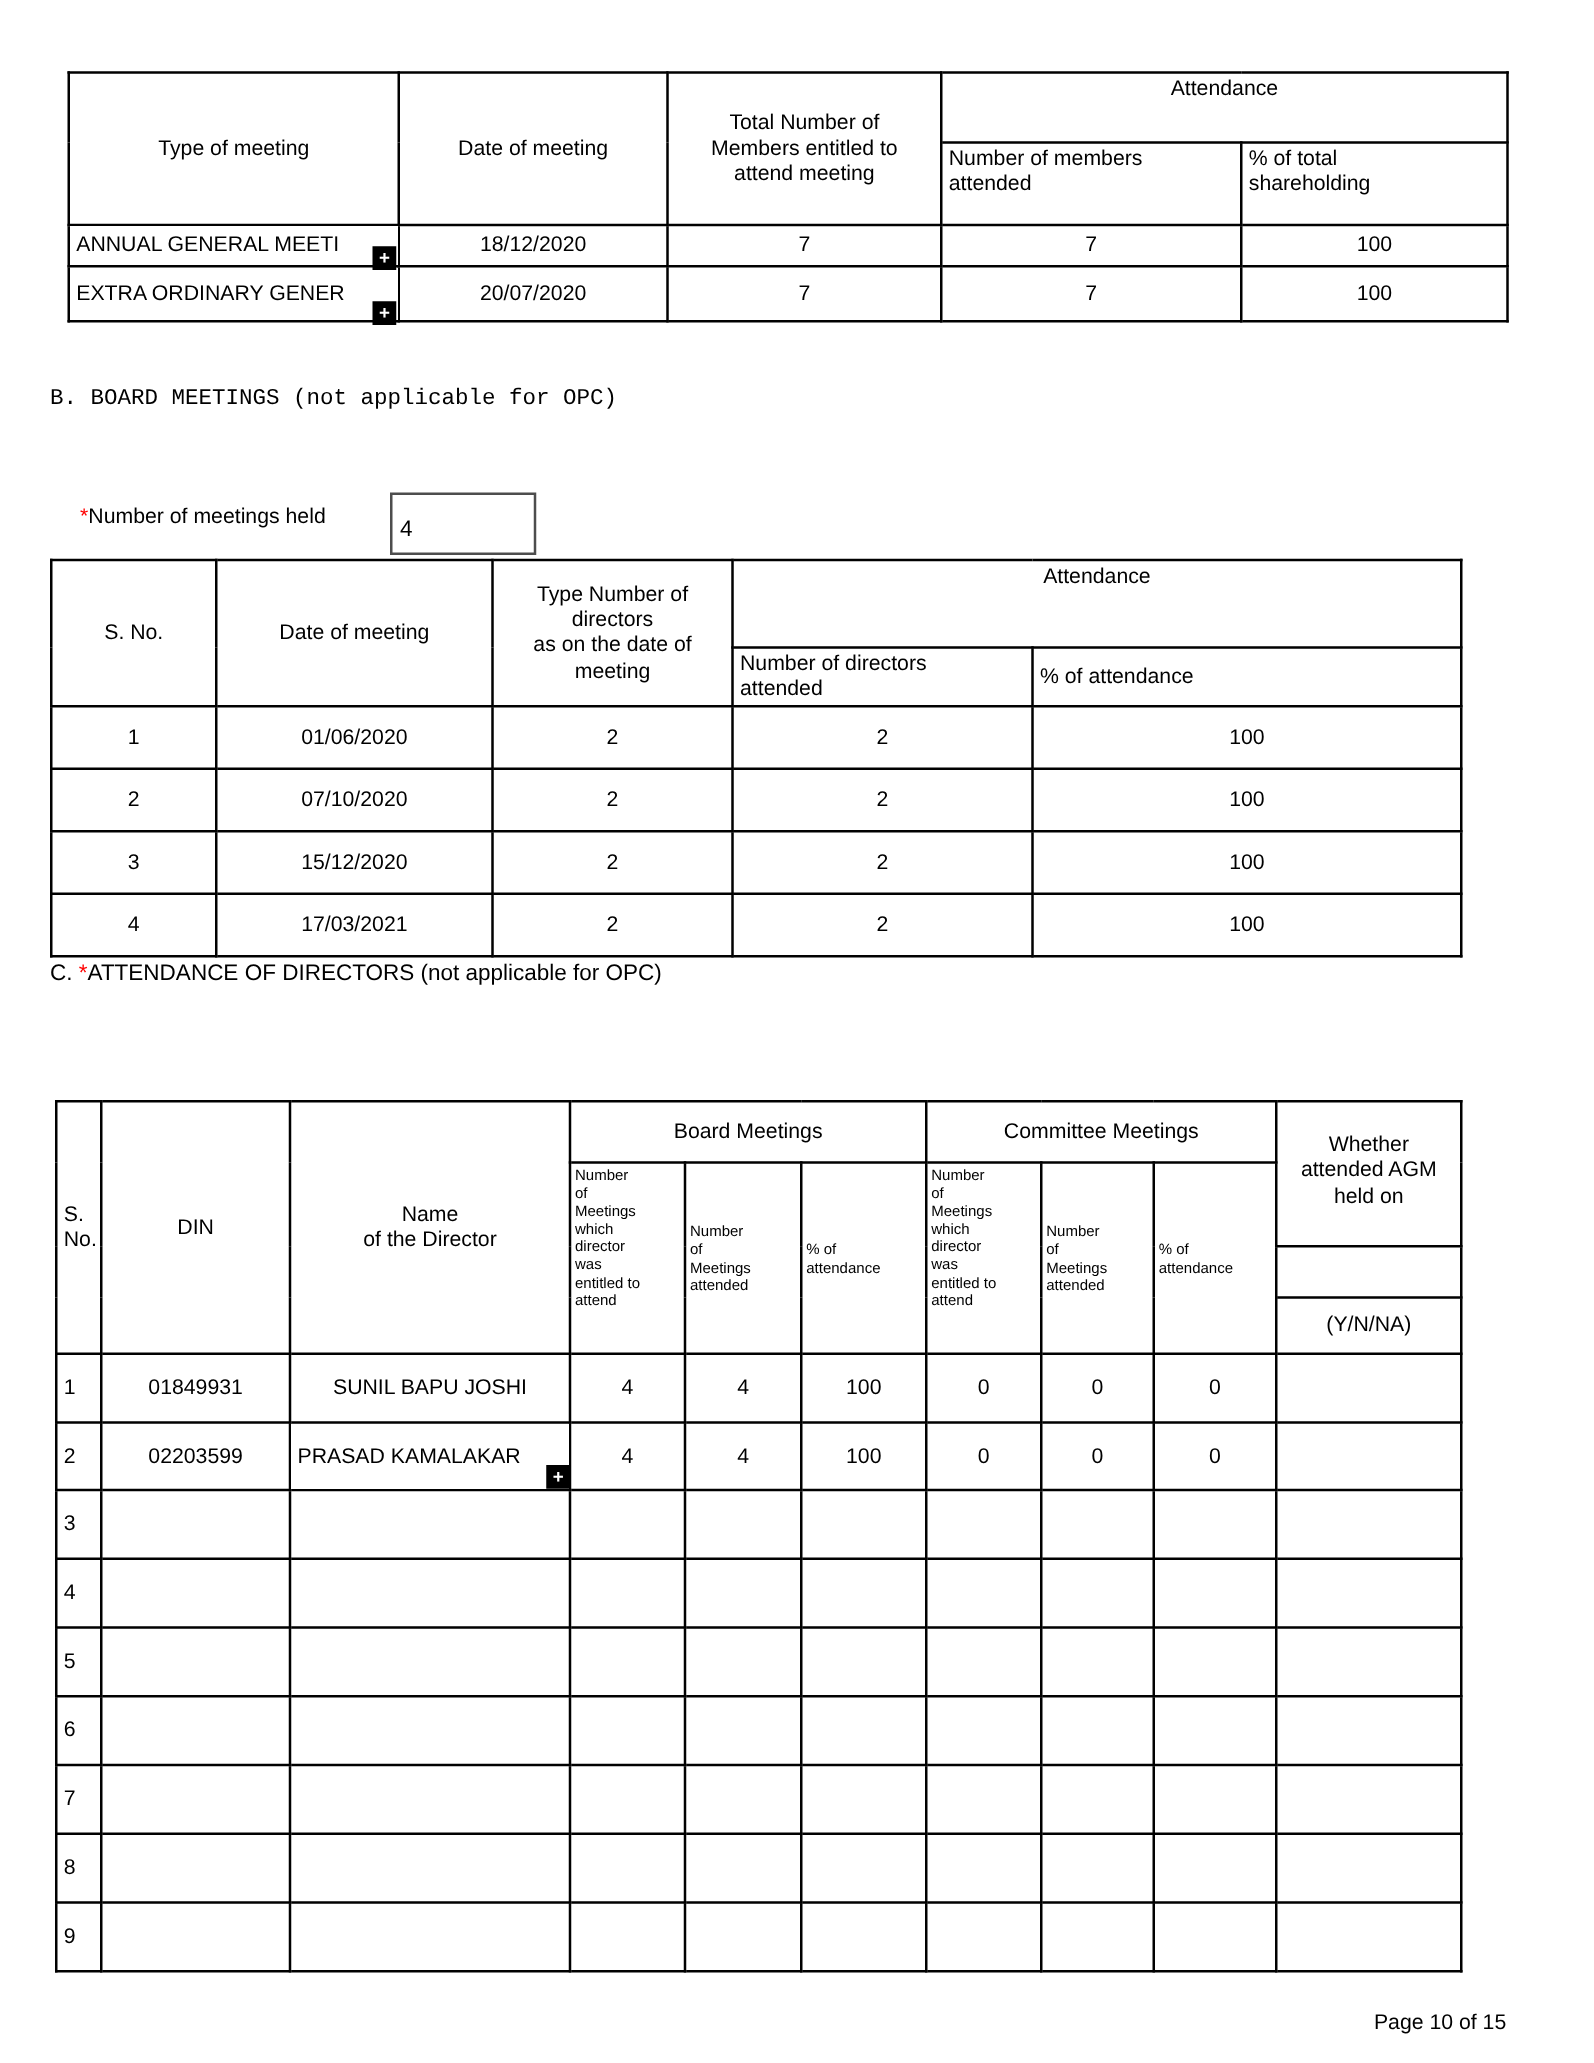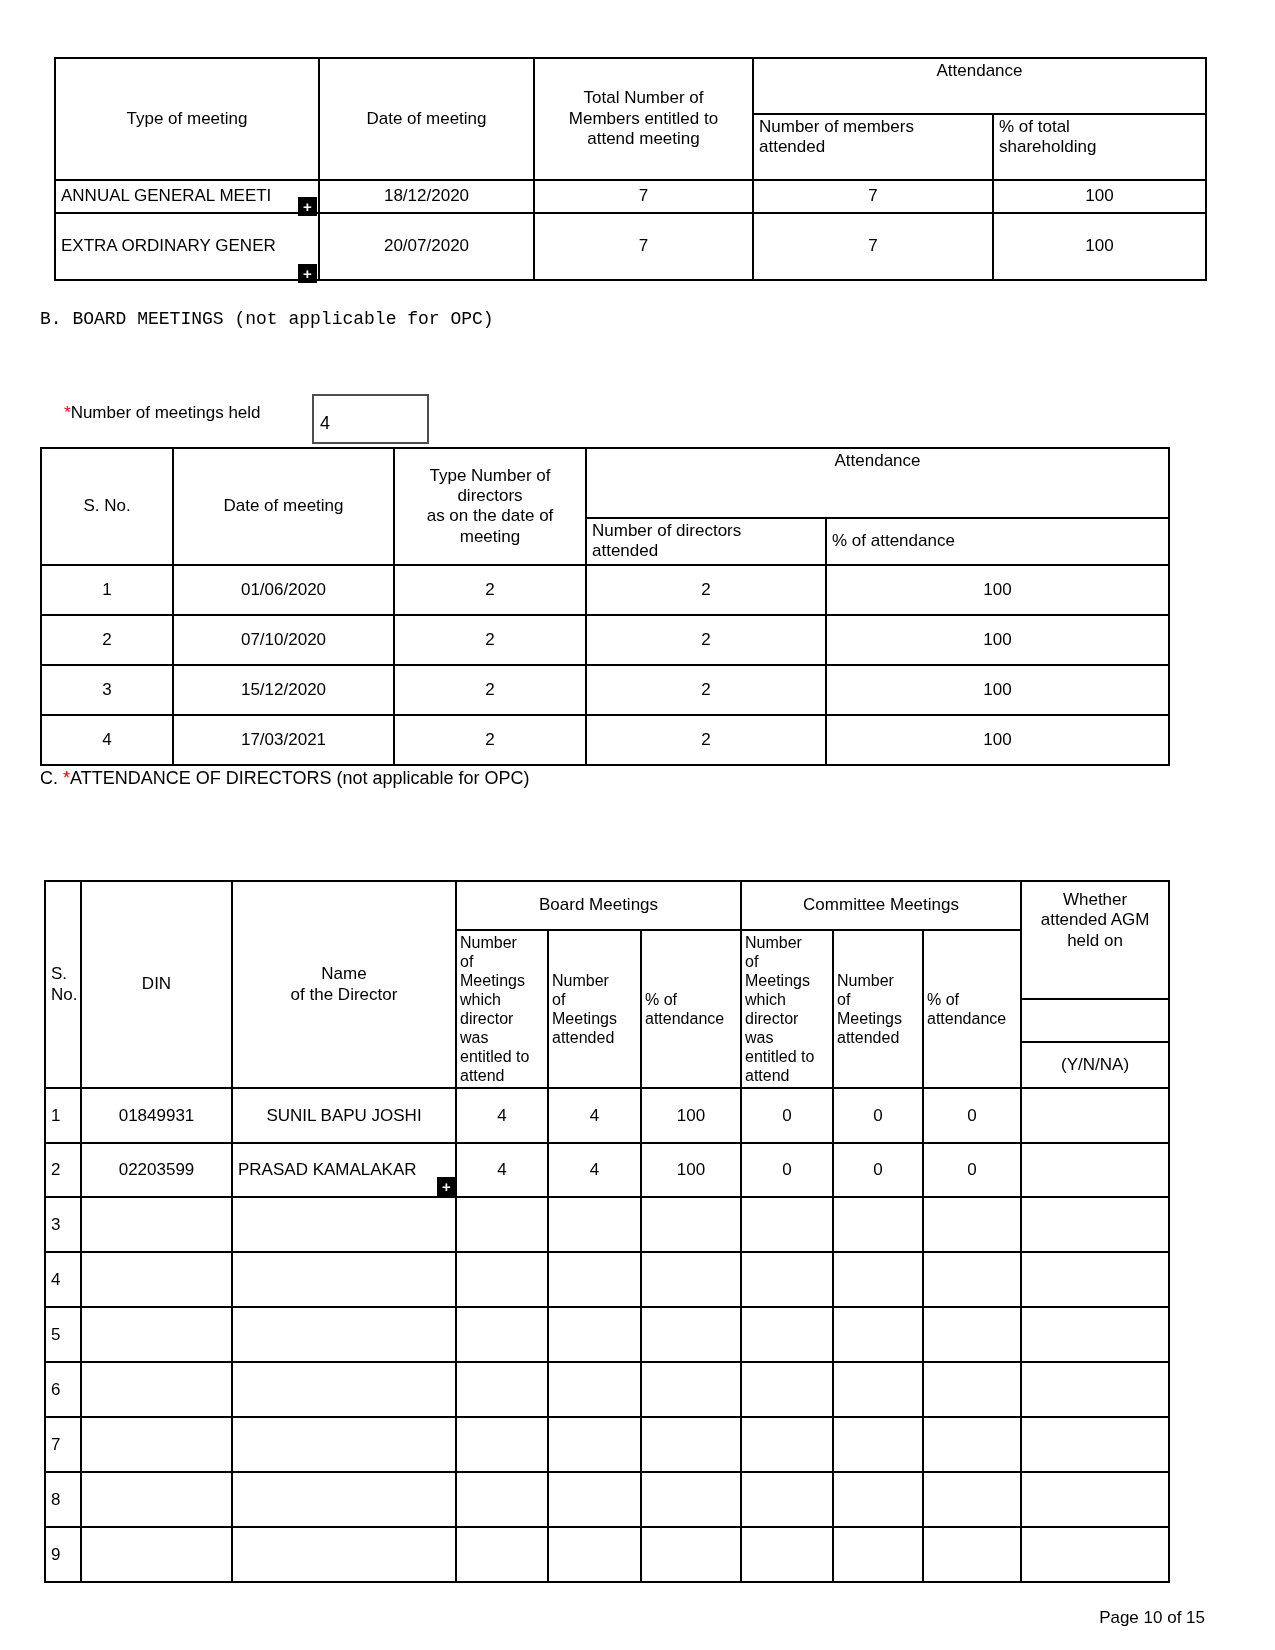--- a/index.html
+++ b/index.html
@@ -34,21 +34,21 @@
   #meetingsHeldLabel { position:absolute; left:64px; top:403px; font-size:17px; }
   #meetingsHeldInput {
     position:absolute; left:312px; top:394px; width:117px; height:50px;
     border:2px solid #4d4d4d; font-family:"Liberation Sans", sans-serif;
     font-size:18px; color:#000; padding:8px 0 0 6px; background:#fff; outline:none;
   }
   #tableB { position:absolute; left:40px; top:447px; width:1128px; }
   
   #headingC { top:768px; }
   #tableC { position:absolute; left:44px; top:880px; width:1124px; }
-  #tableC .sub { font-size:16px; line-height:1.19; padding:2px 3px;margin-top:48px; }
+  #tableC .sub { font-size:12px; line-height:1.19; padding:2px 3px;margin-top:48px; }
   
   #pageFooter { position:absolute; right:70px; top:1608px; font-size:17px; text-align:right; }
 </style>
 </head>
 <body>
 
 <div class="page">
 
   <table id="tableA">
     <colgroup>
@@ -76,21 +76,21 @@
     <tr style="height:33px">
       <td class="t-l v-m nowrap rel">
         <span>ANNUAL GENERAL MEETI</span>
         <span class="expand-icon" style="right:1px; bottom:-4px;">+</span>
       </td>
       <td class="t-c v-m">18/12/2020</td>
       <td class="t-c v-m">7</td>
       <td class="t-c v-m">7</td>
       <td class="t-c v-m">100</td>
     </tr>
-    <tr style="height:67px">
+    <tr style="height:44px">
       <td class="t-l v-m nowrap rel">
         <span>EXTRA ORDINARY GENER</span>
         <span class="expand-icon" style="right:1px; bottom:-4px;">+</span>
       </td>
       <td class="t-c v-m">20/07/2020</td>
       <td class="t-c v-m">7</td>
       <td class="t-c v-m">7</td>
       <td class="t-c v-m">100</td>
     </tr>
   </tbody>
@@ -170,21 +170,21 @@
     </colgroup>
     <tbody>
         <tr style="height:49px">
       <th rowspan="4" class="t-l v-m pre">S.
 No.</th>
       <th rowspan="4" class="t-c v-m">DIN</th>
       <th rowspan="4" class="t-c v-m pre">Name
 of the Director</th>
       <th colspan="3" class="t-c v-m">Board Meetings</th>
       <th colspan="3" class="t-c v-m">Committee Meetings</th>
-      <th rowspan="2" class="t-c v-t pre" style="padding-top:8px">Whether
+      <th rowspan="2" class="t-c v-t pre" style="padding-top:24px">Whether
 attended AGM
 held on</th>
     </tr>
     <tr style="height:67px">
       <th rowspan="3" class="t-l v-t pre sub">Number
 of
 Meetings
 which
 director
 was

